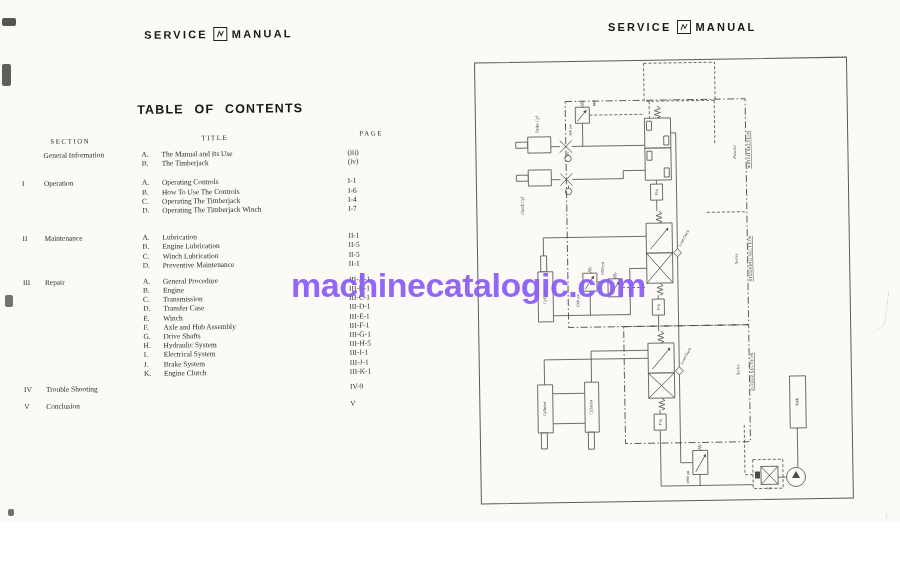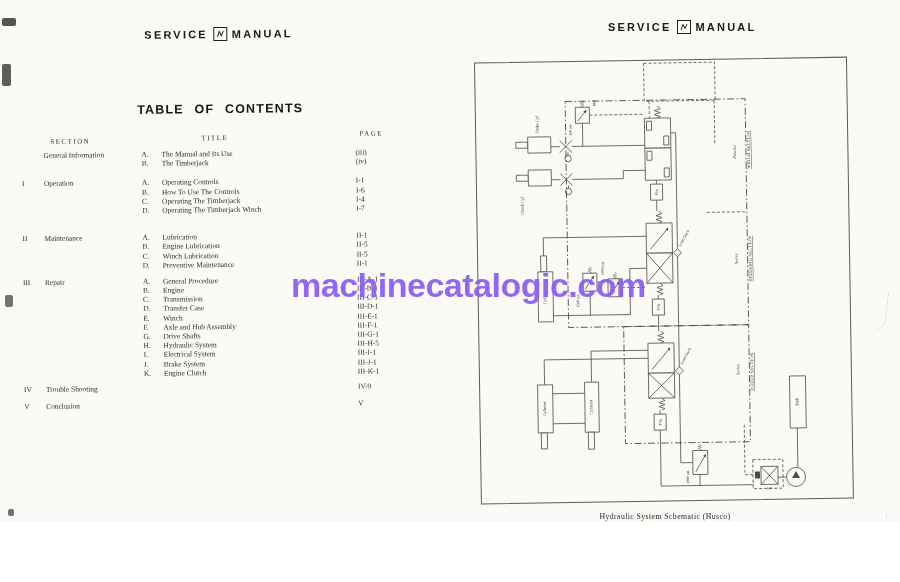--- a/index.html
+++ b/index.html
@@ -22,21 +22,21 @@
   .left-page{position:absolute;left:0;top:0;width:450px;height:582px;transform:rotate(-0.6deg);}
   .toc-title{position:absolute;left:139px;top:102px;font-family:"Liberation Sans",sans-serif;
              font-weight:700;font-size:12.5px;letter-spacing:1.2px;word-spacing:6px;color:#161616;}
   .colhead{position:absolute;font-size:6.8px;letter-spacing:1.6px;color:#2e2c29;}
   .toc{position:absolute;left:23px;top:149px;width:410px;}
   .trow{display:flex;height:9.2px;font-size:7.4px;line-height:9.2px;white-space:nowrap;}
   .cn{width:22px;flex:0 0 auto;}
   .cs{width:98px;flex:0 0 auto;}
   .cl{width:20px;flex:0 0 auto;}
   .ct{width:158px;flex:0 0 auto;}
-  .cp{width:60px;flex:0 0 auto;margin-left:36px;}
+  .cp{width:60px;flex:0 0 auto;margin-left:28px;}
   .mt10{margin-top:10px}.mt18{margin-top:18px}.mt7{margin-top:7px}.mt6{margin-top:6px}.mt8{margin-top:8px}
   .folio-left{position:absolute;left:28px;top:542px;font-size:8.5px;font-weight:700;}
 
   
   .right-page{position:absolute;left:450px;top:0;width:450px;height:582px;}
   .schem-wrap{position:absolute;left:25px;top:58px;width:380px;height:452px;transform:rotate(-0.9deg);}
   .caption{position:absolute;left:25px;top:512px;width:380px;text-align:center;
            font-size:7.8px;letter-spacing:.4px;color:#2a2825;}
   .page-ref{position:absolute;left:28px;top:531px;font-size:8px;letter-spacing:.8px;color:#2a2825;}
 
@@ -461,18 +461,17 @@
           <circle class="ln" cx="318" cy="421" r="9.5"></circle>
           <path class="fillbit" d="M318,415 l4,7 h-8 z"></path>
         </g>
         <g>
           <rect class="box" x="313" y="320" width="16" height="52"></rect>
           <text class="t-lab" transform="translate(321.5,346) rotate(-90)" text-anchor="middle">Tank</text>
         </g>
       </svg>
     </div>
 
-    <div class="caption">Hydraulic System Schematic (Husco)</div>
     <div class="page-ref">III-H-12</div>
   </div>
 
   <div class="watermark">machinecatalogic.com</div>
 </div>
 
 </body></html>

